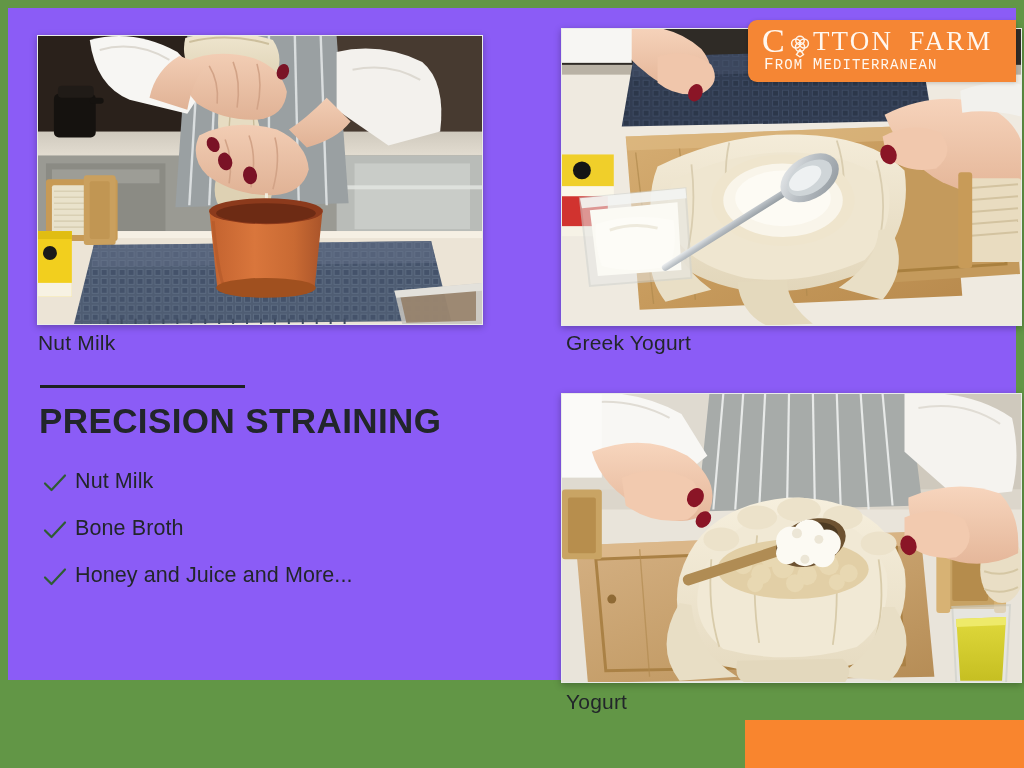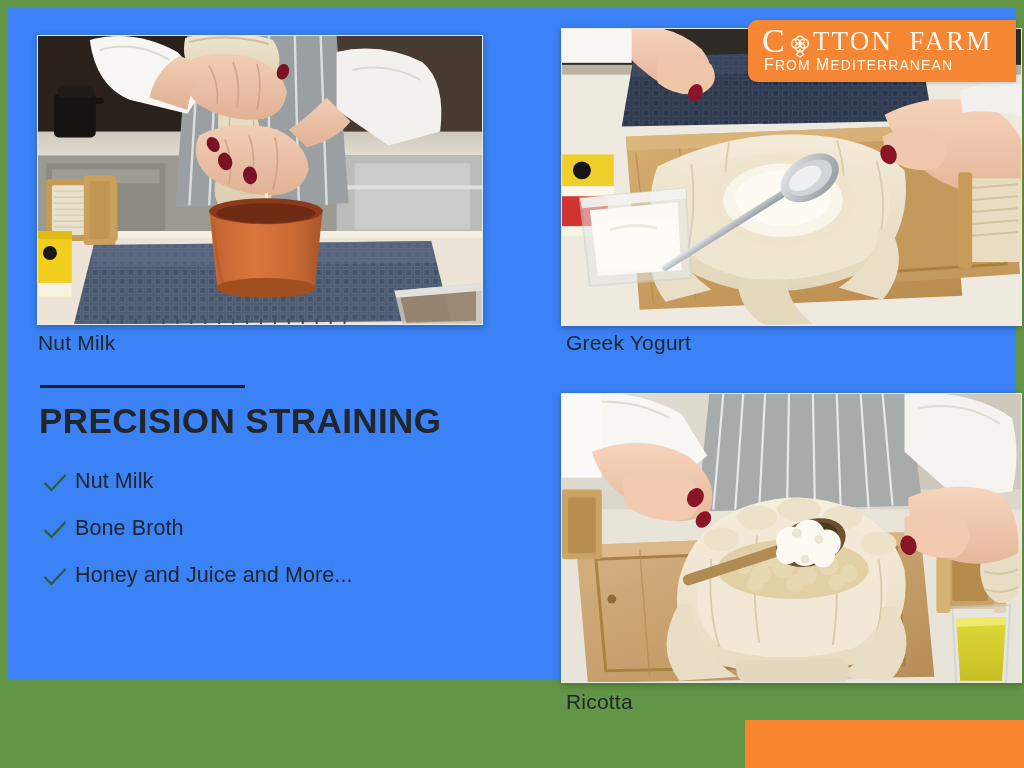--- a/index.html
+++ b/index.html
@@ -9,21 +9,21 @@
     background:#629646;
   }
   .slide {
     position:relative; width:1024px; height:768px;
     background:#629646;
   }
   
   .canvas {
     position:absolute; left:8px; top:8px;
     width:1008px; height:672px;
-    background:#3b82f6;
+    background:#8b5cf6;
   }
 
   
   .photo {
     position:absolute; overflow:hidden;
     background:#cfd4cf;
     box-shadow:0 2px 7px rgba(0,0,0,0.28);
     border:1px solid rgba(255,255,255,0.55);
   }
   .photo .scene { position:absolute; inset:0; }
@@ -87,21 +87,21 @@
   }
   .logo-main .lm-c  { font-size:34px; }
   .logo-main .lm-rest { font-size:27px; }
   .logo-main .lm-gap { display:inline-block; width:16px; }
   .boll {
     display:inline-block; width:24px; height:24px;
     margin:0 1px; position:relative; top:3px;
   }
   .logo-sub {
     position:absolute; left:16px; top:36px;
-    font-family:Liberation Sans, sans-serif;
+    font-family:Liberation Mono, monospace;
     font-size:14px; letter-spacing:1.1px;
     white-space:nowrap;
   }
   .logo-sub .big { font-size:16px; }
 
   
   .bar-green {
     position:absolute; left:0; top:720px;
     width:1024px; height:48px; background:#629646;
   }
@@ -508,21 +508,21 @@
         <path d="M30 58 Q82 38 126 62 Q160 88 148 118 Q118 138 82 116 Q40 94 30 58 Z" fill="url(#rcSkin)"></path>
         <path d="M60 84 Q100 68 132 88 Q148 112 126 126 Q92 132 64 112 Z" fill="#f2caaf"></path>
         <ellipse cx="134" cy="104" rx="8" ry="10" fill="#8a1526" transform="rotate(28 134 104)"></ellipse>
         <ellipse cx="142" cy="126" rx="7" ry="9" fill="#8a1526" transform="rotate(38 142 126)"></ellipse>
 
         <path d="M348 104 Q396 84 440 100 Q461 122 458 160 Q420 180 378 162 Q346 138 348 104 Z" fill="url(#rcSkin)"></path>
         <path d="M344 124 Q378 110 404 126 Q418 150 396 164 Q364 168 344 148 Z" fill="#f2caaf"></path>
         <ellipse cx="348" cy="152" rx="8" ry="10" fill="#8a1526" transform="rotate(-18 348 152)"></ellipse>
       </svg>
     </div>
-    <div class="caption" id="cap-ricotta">Ricotta</div>
+    <div class="caption" id="cap-ricotta">Yogurt</div>
 
     <div class="rule"></div>
     <div class="title">PRECISION STRAINING</div>
 
     <div class="bullets">
       <div class="bullet">
         <span class="tick">
           <svg width="28" height="28" viewBox="0 0 28 28">
               <path d="M4 14.5 L10.5 21 L24 6.5" fill="none" stroke="#2f5d33" stroke-width="2.2" stroke-linecap="round" stroke-linejoin="round"></path>
             </svg>

